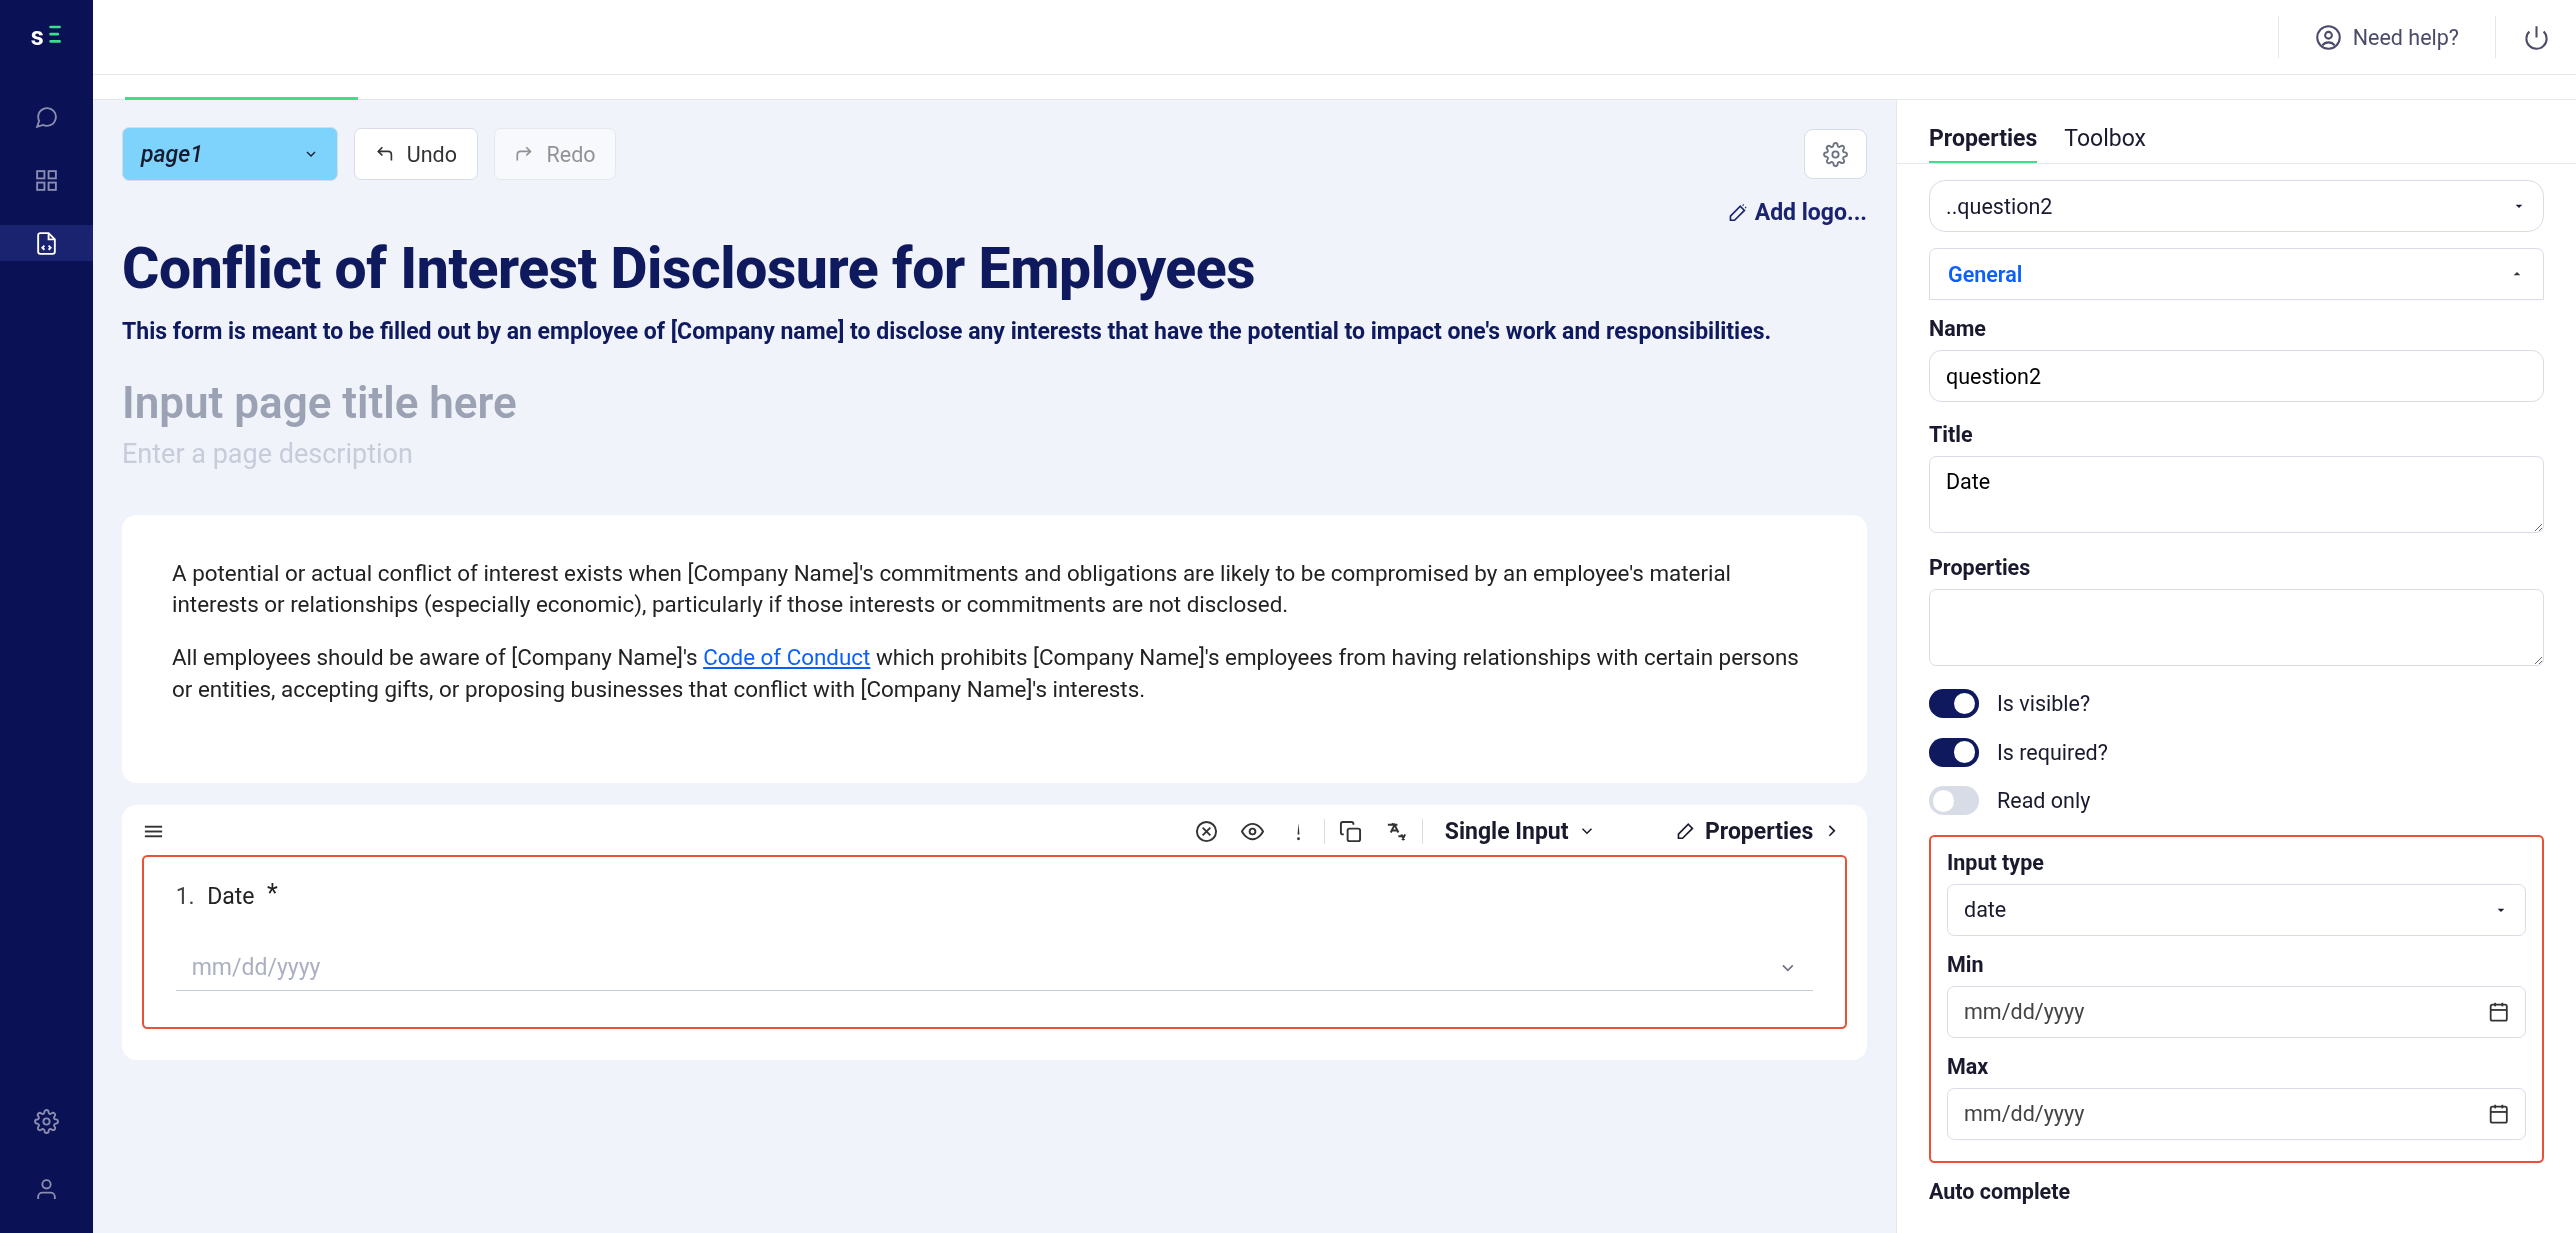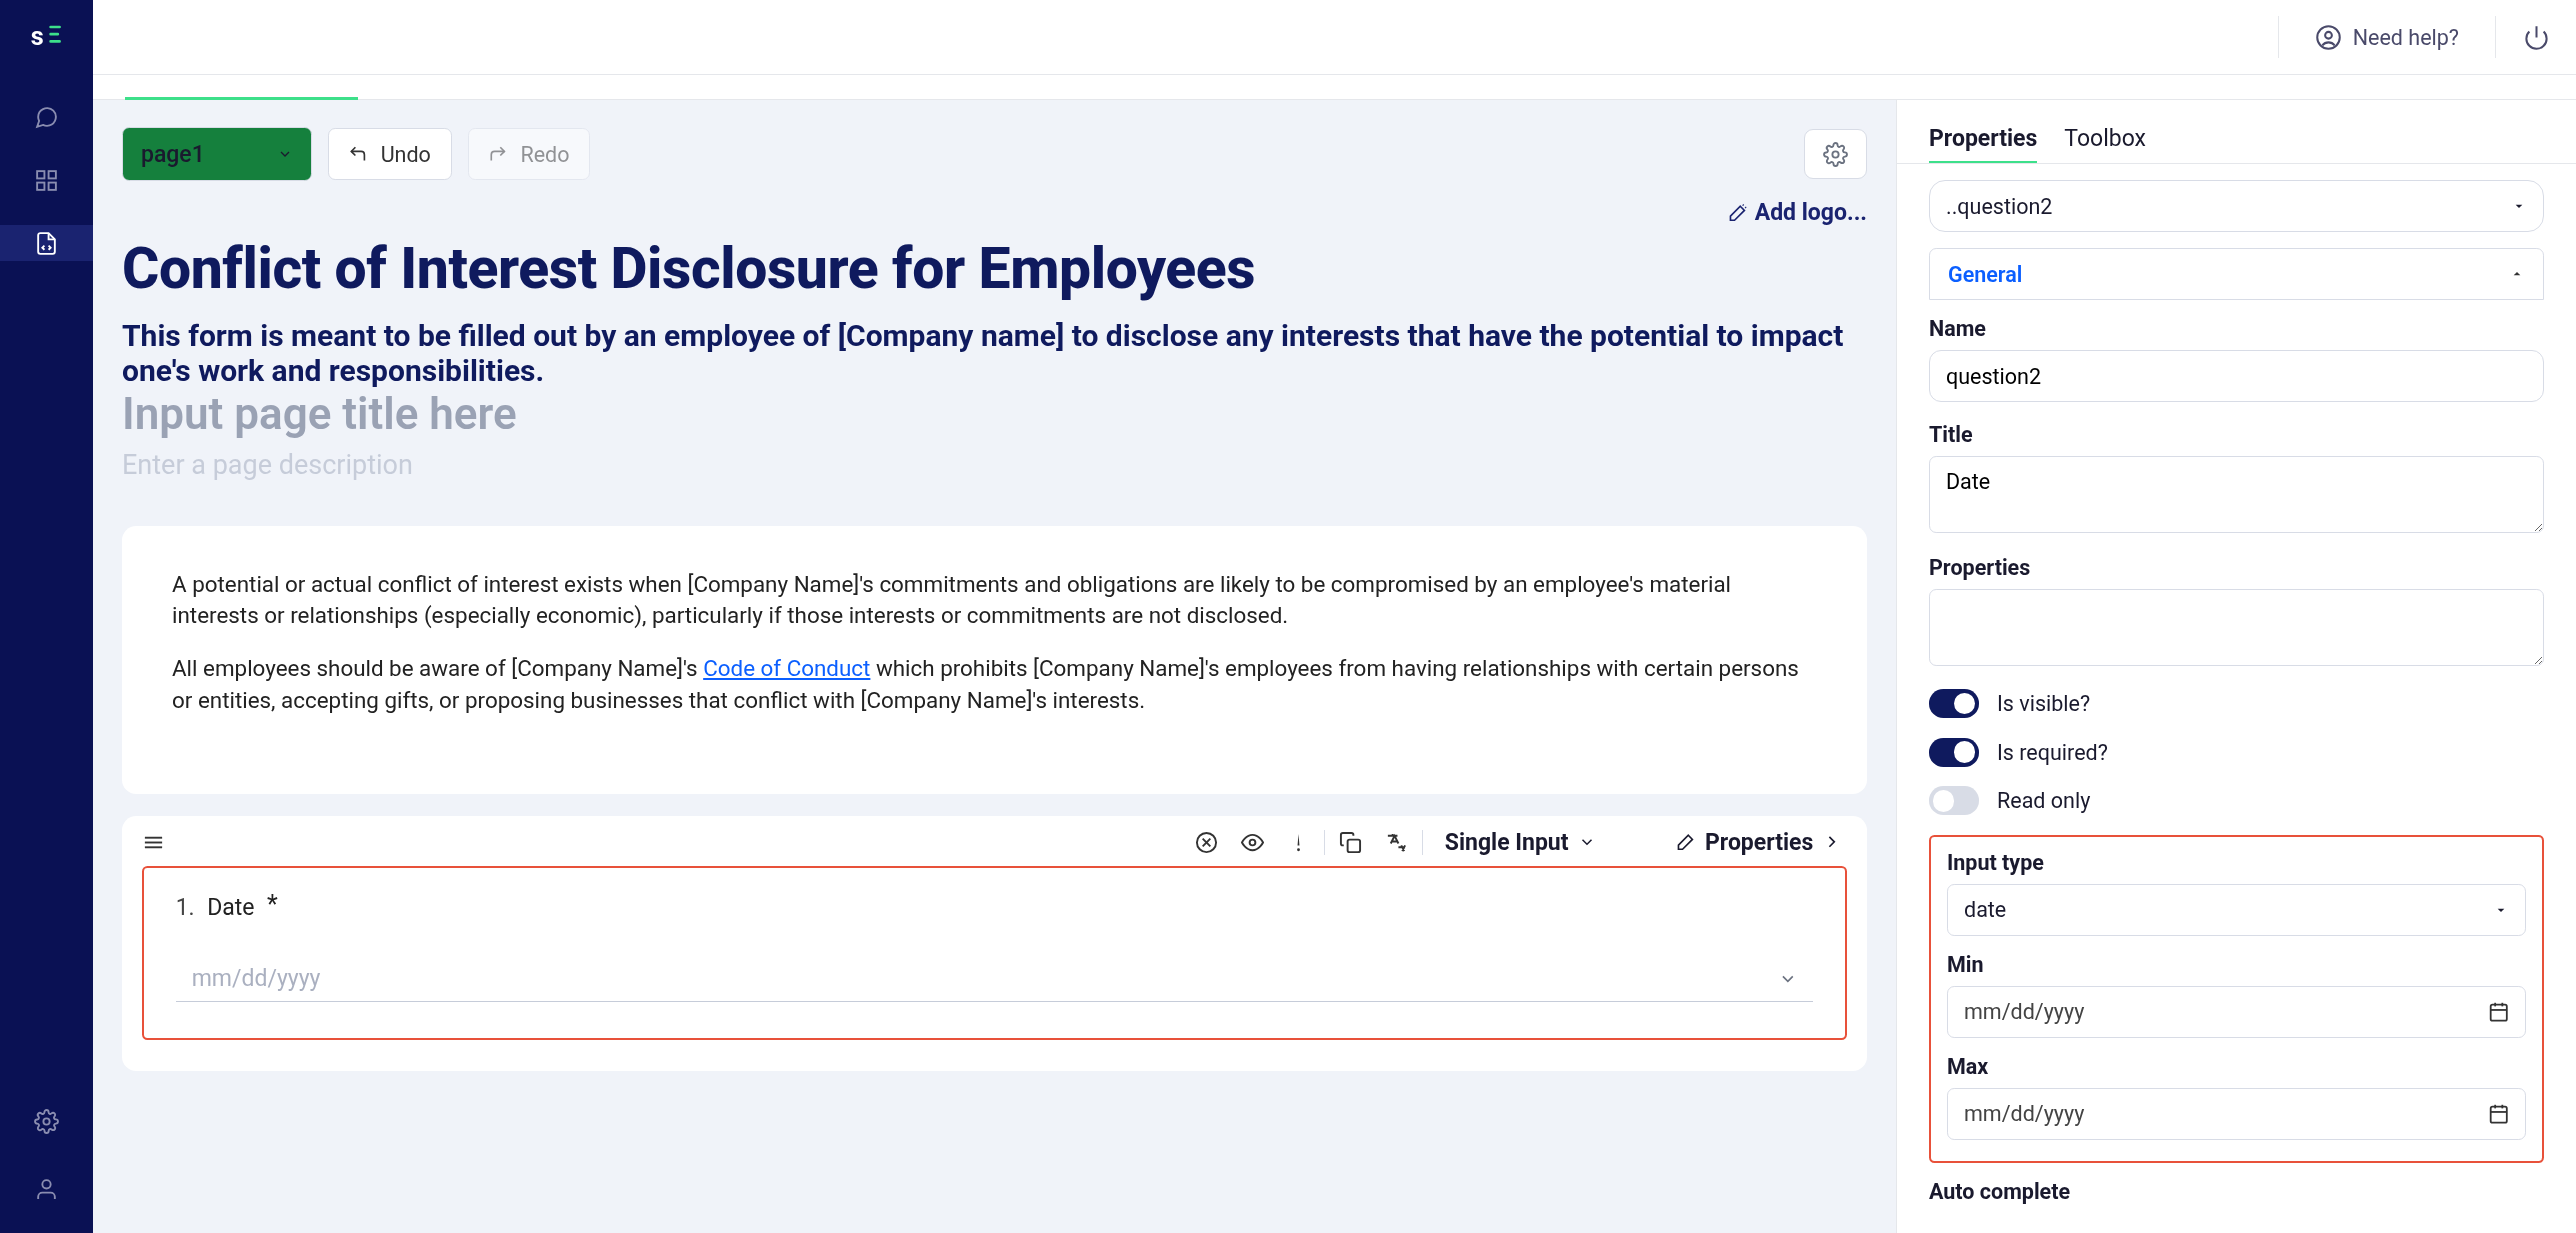--- a/index.html
+++ b/index.html
@@ -29,35 +29,35 @@
 .tab-strip { height: 25px; border-bottom: 0.9px solid #e5e7eb; position: relative; }
 .tab-strip .active-underline { position: absolute; bottom: -0.9px; left: 32px; width: 233px; height: 2.7px; background: #3de08a; }
 
 
 .content-row { display: flex; flex: 1; min-height: 0; }
 .canvas-area { flex: 1; background: #f0f3f9; padding: 27px 29px 36px 29px; overflow: auto; }
 .right-panel { width: 680px; border-left: 0.9px solid #e5e7eb; background: #fff; display: flex; flex-direction: column; }
 
 
 .canvas-toolbar { display: flex; align-items: center; gap: 16px; margin-bottom: 18px; }
-.page-select { background: #15803d; border: 0.9px solid #d8dce6; border-radius: 7.2px; padding: 12.5px 18px; display: flex; align-items: center; gap: 72px; font-size: 23px; font-weight: 500; cursor: pointer; }
+.page-select { background: #7dd3fc; border: 0.9px solid #d8dce6; border-radius: 7.2px; padding: 12.5px 18px; display: flex; align-items: center; gap: 100px; font-size: 23px; font-weight: 500; cursor: pointer; font-style: italic; }
 .page-select svg { width: 16px; height: 16px; }
 .undo-btn, .redo-btn { background: #fff; border: 0.9px solid #d8dce6; border-radius: 7.2px; padding: 12.5px 19.7px; display: flex; align-items: center; gap: 12.5px; font-size: 21.5px; cursor: pointer; color: #333; }
 .redo-btn { opacity: 0.5; cursor: not-allowed; }
 .undo-btn svg, .redo-btn svg { width: 19.7px; height: 19.7px; }
 .canvas-toolbar .spacer { flex: 1; }
 .settings-btn { background: #fff; border: 0.9px solid #d8dce6; border-radius: 9px; width: 63px; height: 50px; display: flex; align-items: center; justify-content: center; cursor: pointer; }
 .settings-btn svg { width: 25px; height: 25px; color: #6b7280; }
 
 
 .form-surface { background: transparent; }
 .add-logo { display: flex; align-items: center; justify-content: flex-end; gap: 7.2px; color: #1a2370; font-weight: 700; font-size: 23px; margin-bottom: 9px; cursor: pointer; }
 .add-logo svg { width: 19.7px; height: 19.7px; }
 .form-title { font-size: 57px; font-weight: 800; color: #0f1a5e; letter-spacing: -0.4px; margin-bottom: 16px; }
-.form-subtitle { font-size: 30px; font-weight: 700; color: #0f1a5e; }
+.form-subtitle { font-size: 23px; font-weight: 700; color: #0f1a5e; margin-bottom: 32px; }
 .page-title-placeholder { font-size: 44px; font-weight: 600; color: #9aa2b4; margin-bottom: 9px; }
 .page-desc-placeholder { font-size: 27px; color: #c6ccd9; margin-bottom: 45px; }
 
 
 .info-card { background: #fff; border-radius: 14.3px; padding: 43px 50px 57px 50px; margin-bottom: 21.5px; font-size: 22.4px; line-height: 1.4; color: #222; }
 .info-card p { margin-bottom: 21.5px; }
 .info-card a { color: #0b5fff; text-decoration: underline; }
 
 
 .question-wrapper { background: #fff; border-radius: 14.3px; padding: 7.2px 14.3px 25px 14.3px; }

